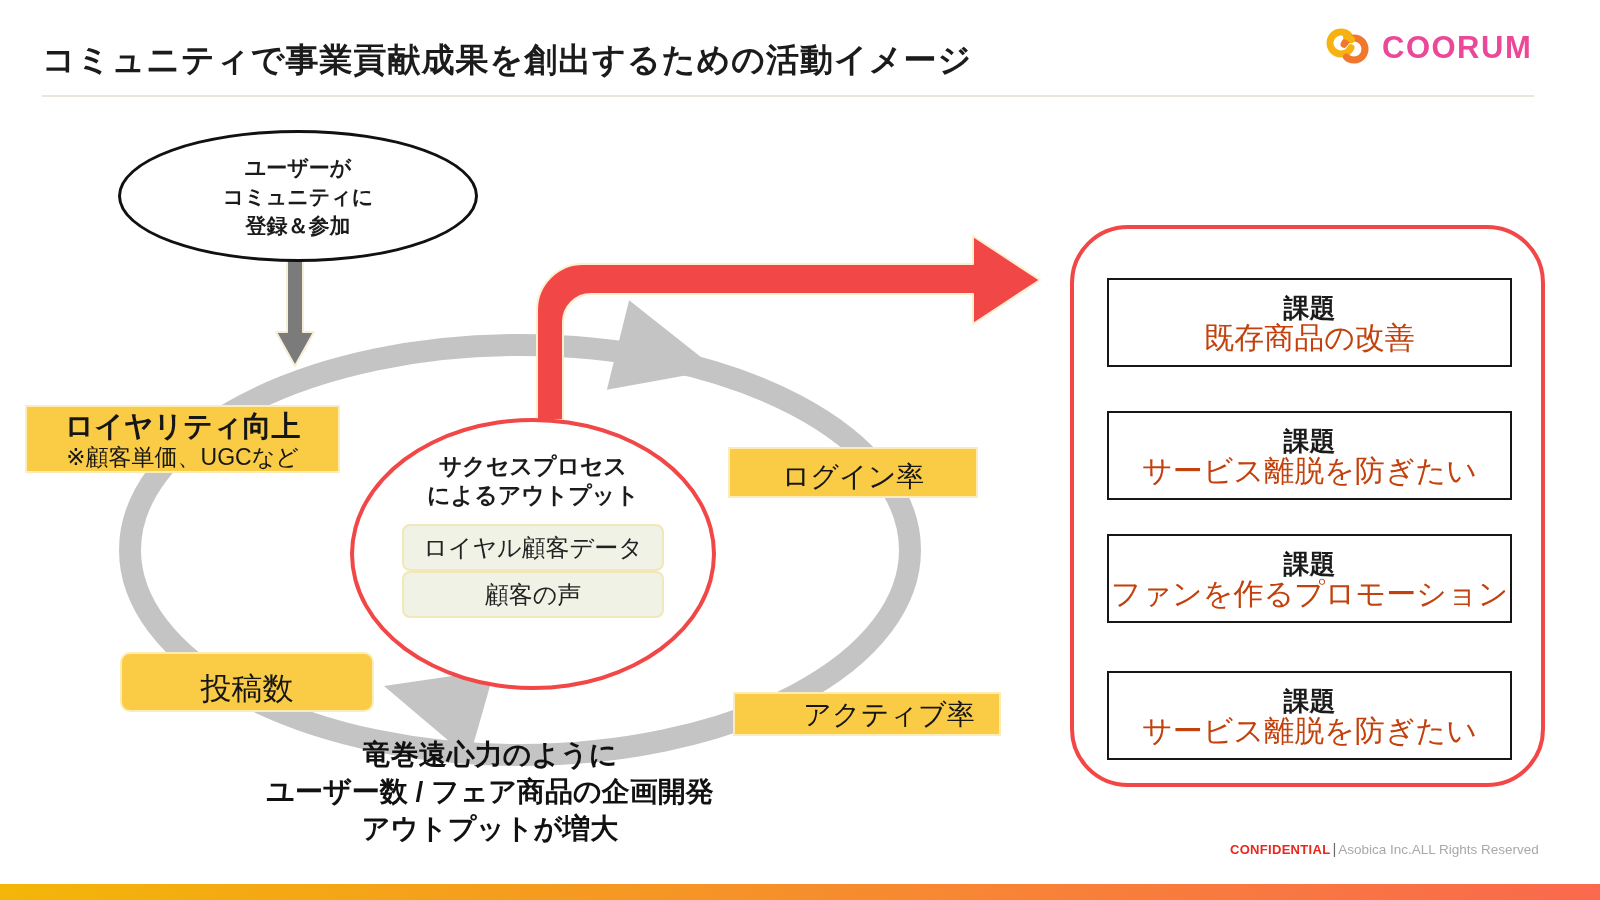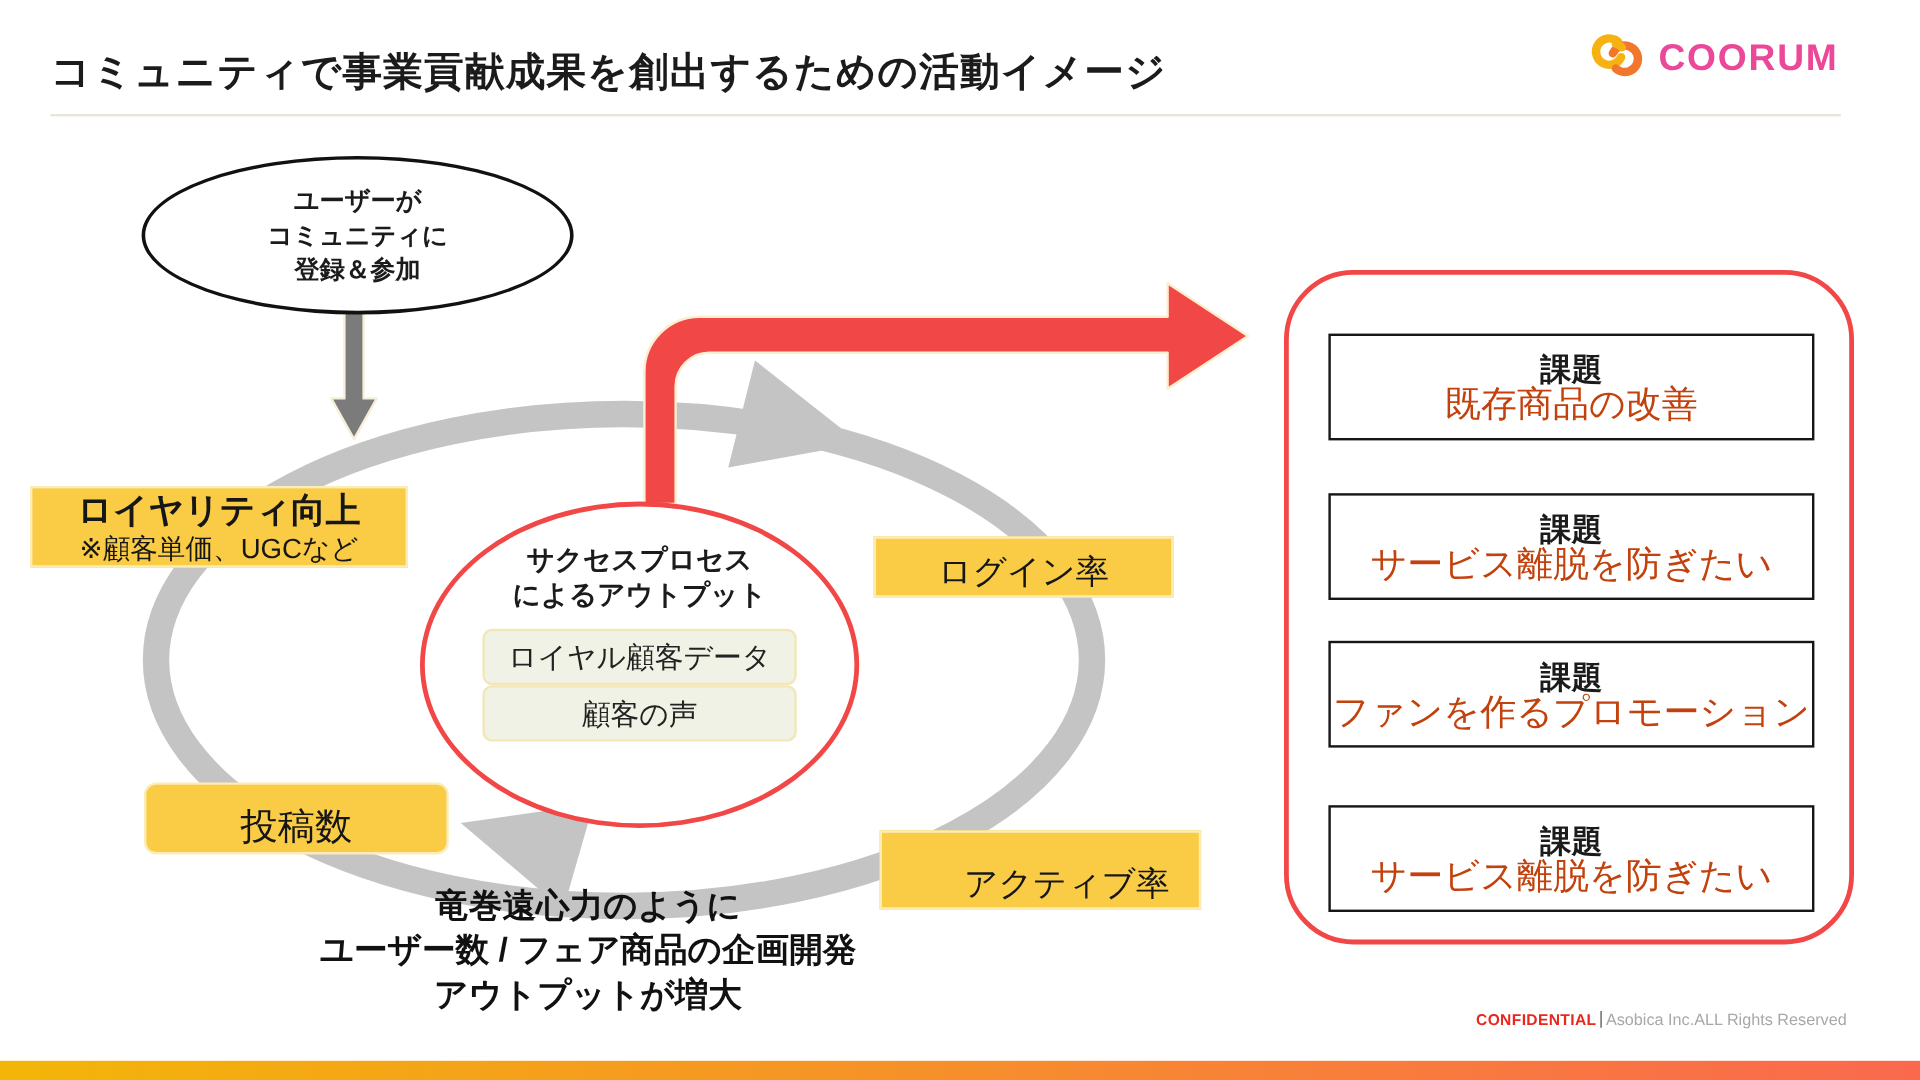--- a/index.html
+++ b/index.html
@@ -56,21 +56,21 @@
     background:var(--accent_yellow,#FACB45);
     border:2px solid #fcedb6;box-sizing:border-box;
     display:flex;flex-direction:column;align-items:center;justify-content:flex-end;
     text-align:center;z-index:4;color:#161616;
   }
   .ylabel-loyalty{left:25px;top:405px;width:315px;height:68px;}
   .ylabel-loyalty .l1{font-size:29px;font-weight:bold;line-height:33px;}
   .ylabel-loyalty .l2{font-size:23px;line-height:28px;}
   .ylabel-login{left:728px;top:447px;width:250px;height:51px;font-size:28px;}
   .ylabel-posts{left:120px;top:652px;width:254px;height:60px;font-size:31px;border-radius:10px;}
-  .ylabel-active{left:733px;top:692px;width:268px;height:66px;font-size:28px;padding-left:44px;}
+  .ylabel-active{left:733px;top:692px;width:268px;height:44px;font-size:28px;padding-left:44px;}
 
   
   .issues-panel{
     left:1070px;top:225px;width:475px;height:562px;box-sizing:border-box;
     border:4px solid var(--accent_red,#F24747);border-radius:58px;background:#fff;z-index:5;
   }
   .issue-card{
     position:absolute;left:33px;width:405px;height:89px;box-sizing:border-box;
     background:#fff;border:2px solid #161616;
     display:flex;flex-direction:column;align-items:center;justify-content:center;

